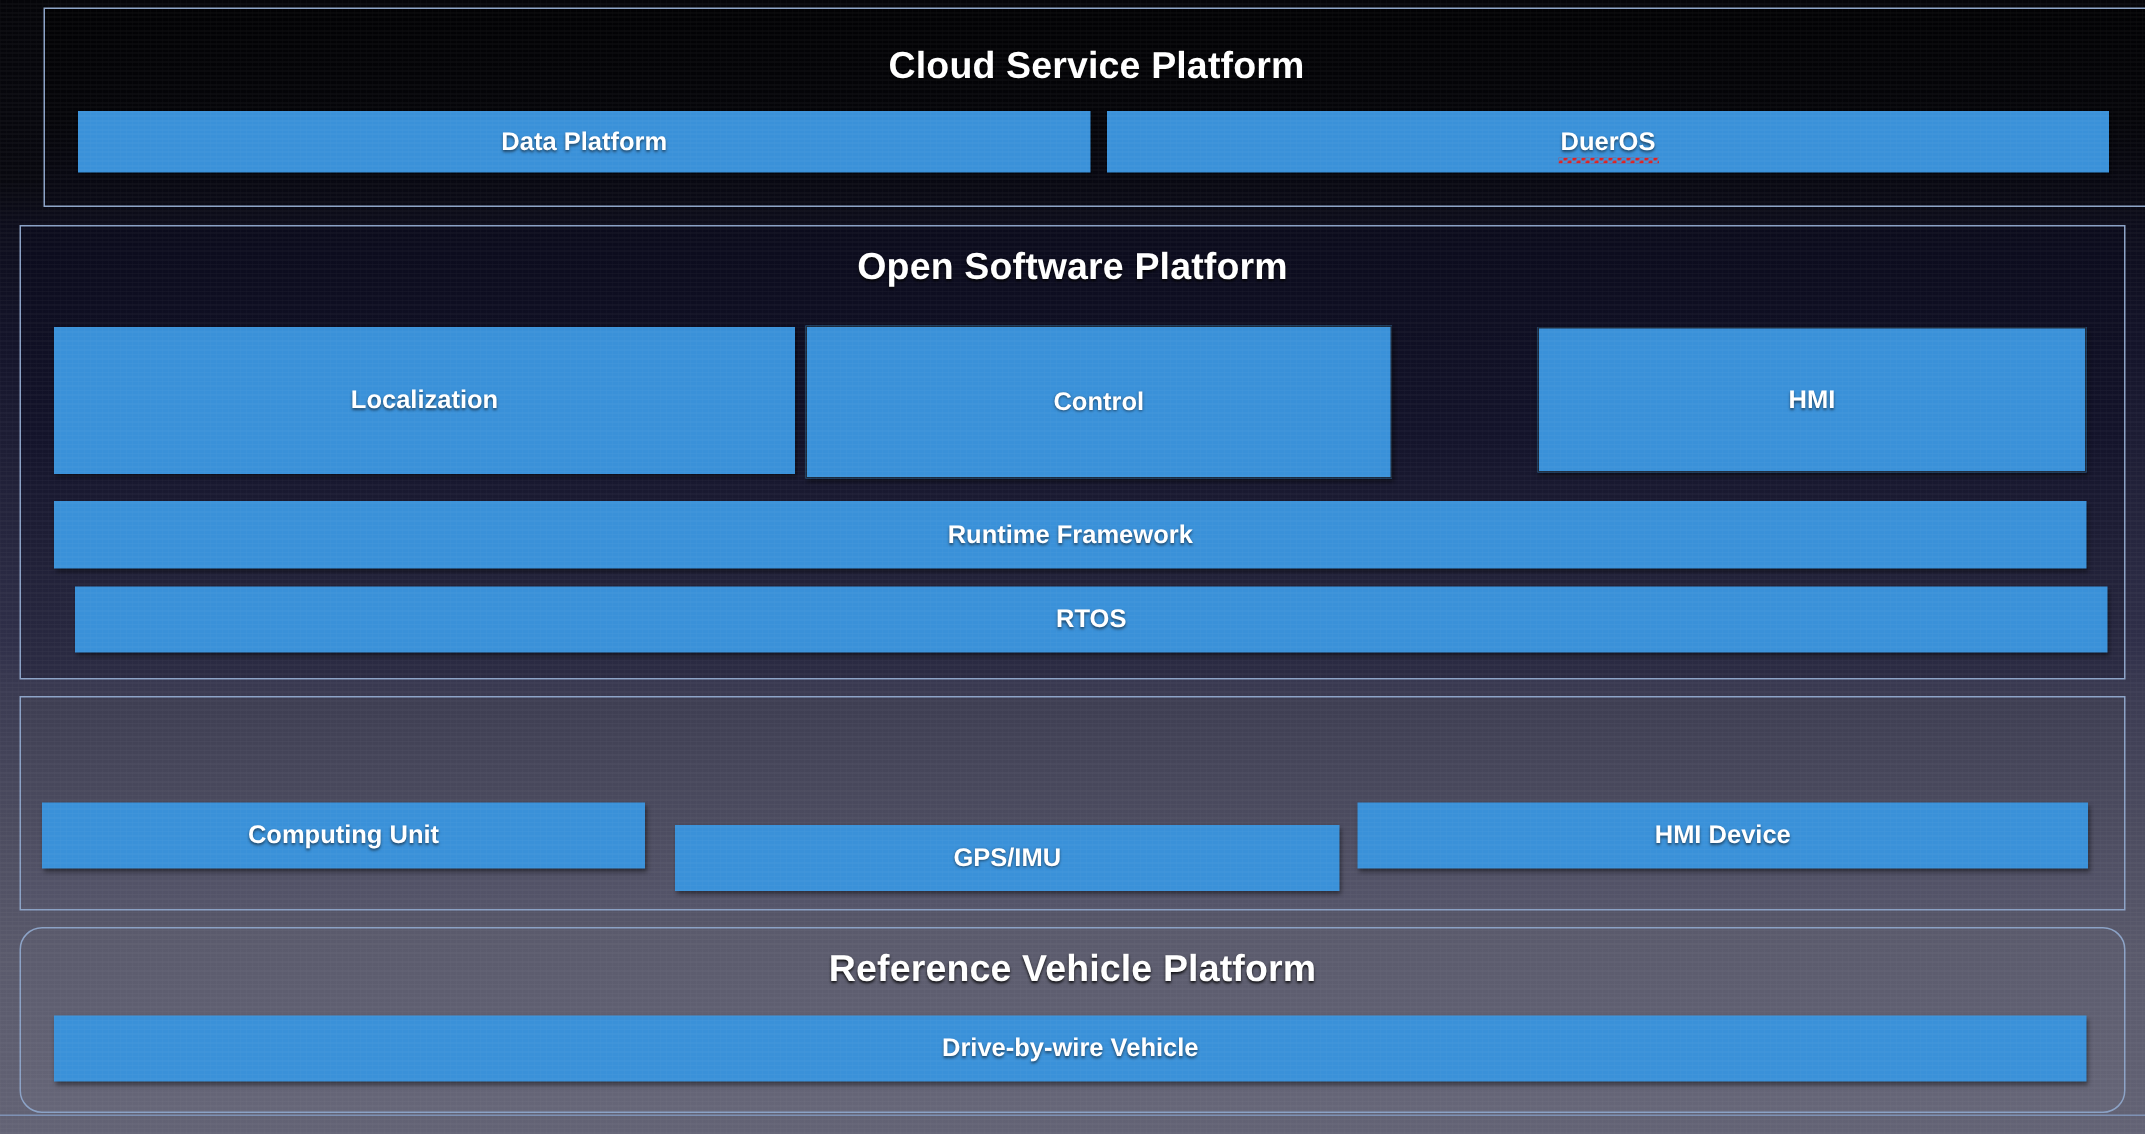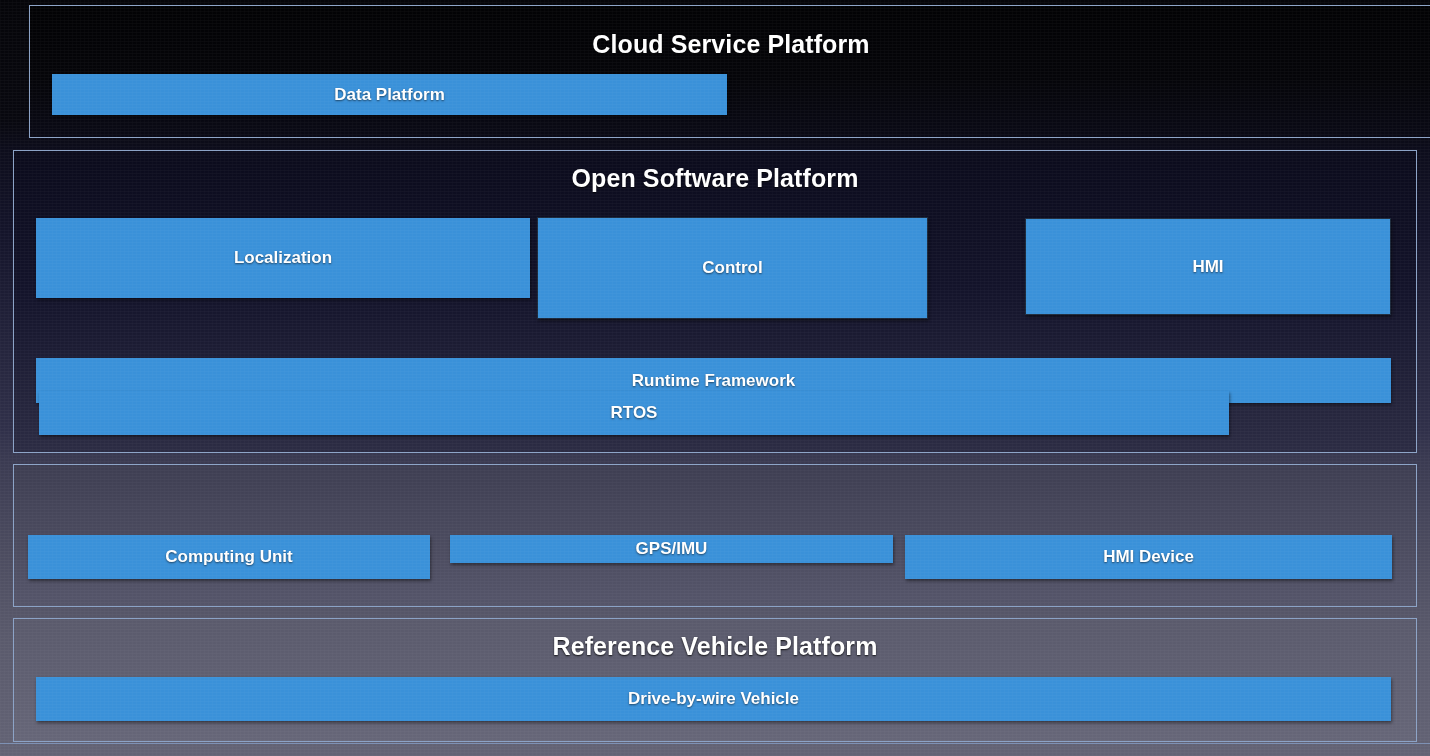--- a/index.html
+++ b/index.html
@@ -116,62 +116,65 @@
 
 <div id="stage">
 
   <div class="panel" style="left:29px; top:5px; width:1404px; height:133px; background:linear-gradient(180deg,#020204 0%,#050509 55%,#0a0a16 100%);">
     <div class="panel-title" style="top:24px;">Cloud Service Platform</div>
 
     <div class="bbox" style="left:22px; top:68px; width:675px; height:41px;">
       <span class="lbl">Data Platform</span>
     </div>
 
+    <div class="bbox" style="left:708px; top:68px; width:668px; height:41px;">
+      <span class="lbl misspelled">DuerOS</span>
+    </div>
   </div>
 
   <div class="panel" style="left:13px; top:150px; width:1404px; height:303px; background:linear-gradient(180deg,#0b0b1c 0%,#13132a 45%,#2c2c44 100%);">
     <div class="panel-title" style="top:13px;">Open Software Platform</div>
 
-    <div class="bbox" style="left:22px; top:67px; width:494px; height:80px;">
+    <div class="bbox" style="left:22px; top:67px; width:494px; height:98px;">
       <span class="lbl">Localization</span>
     </div>
 
     <div class="bbox outlined" style="left:523px; top:66px; width:391px; height:102px;">
       <span class="lbl">Control</span>
     </div>
 
     <div class="bbox outlined" style="left:1011px; top:67px; width:366px; height:97px;">
       <span class="lbl">HMI</span>
     </div>
 
-    <div class="bbox" style="left:22px; top:183px; width:1355px; height:45px;margin-top:24px;">
+    <div class="bbox" style="left:22px; top:183px; width:1355px; height:45px;">
       <span class="lbl">Runtime Framework</span>
     </div>
 
-    <div class="bbox" style="left:25px; top:240px; width:1190px; height:44px;">
+    <div class="bbox" style="left:36px; top:240px; width:1355px; height:44px;">
       <span class="lbl">RTOS</span>
     </div>
   </div>
 
   <div class="panel" style="left:13px; top:464px; width:1404px; height:143px; background:linear-gradient(180deg,#3e3e52 0%,#4b4b5f 55%,#55556a 100%);">
 
     <div class="bbox" style="left:14px; top:70px; width:402px; height:44px;">
       <span class="lbl">Computing Unit</span>
     </div>
 
-    <div class="bbox" style="left:436px; top:70px; width:443px; height:28px;">
+    <div class="bbox" style="left:436px; top:85px; width:443px; height:44px;">
       <span class="lbl">GPS/IMU</span>
     </div>
 
     <div class="bbox" style="left:891px; top:70px; width:487px; height:44px;">
       <span class="lbl">HMI Device</span>
     </div>
   </div>
 
-  <div class="panel" style="left:13px; top:618px; width:1404px; height:124px; background:linear-gradient(180deg,#5a5a6c 0%,#616173 60%,#666678 100%);">
+  <div class="panel" style="left:13px; top:618px; width:1404px; height:124px; background:linear-gradient(180deg,#5a5a6c 0%,#616173 60%,#666678 100%);border-radius:15px;">
     <div class="panel-title" style="top:13px;">Reference Vehicle Platform</div>
 
     <div class="bbox" style="left:22px; top:58px; width:1355px; height:44px;text-align:right;">
       <span class="lbl">Drive-by-wire Vehicle</span>
     </div>
   </div>
 
   <div id="bottom-rule" style="top:743px;"></div>
 
   <div id="grain"></div>

